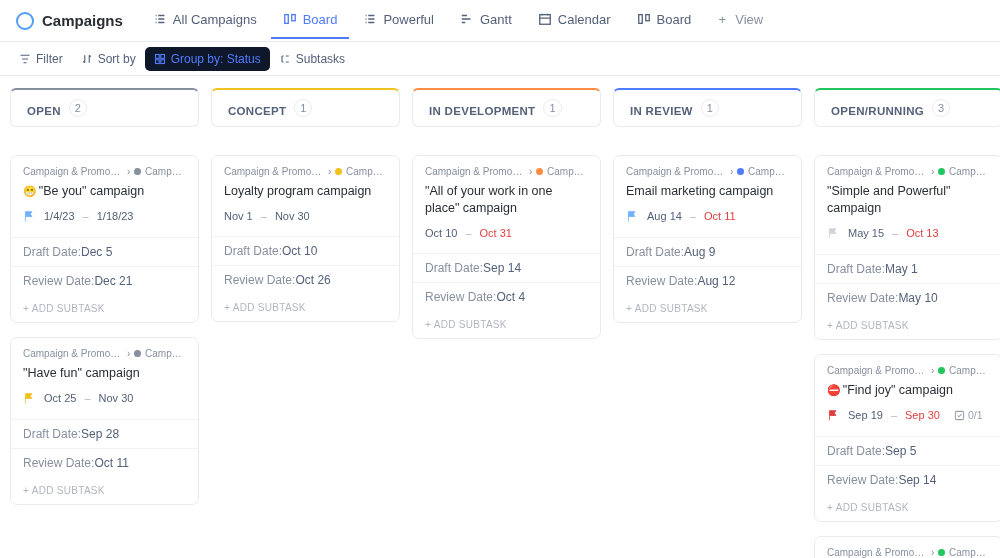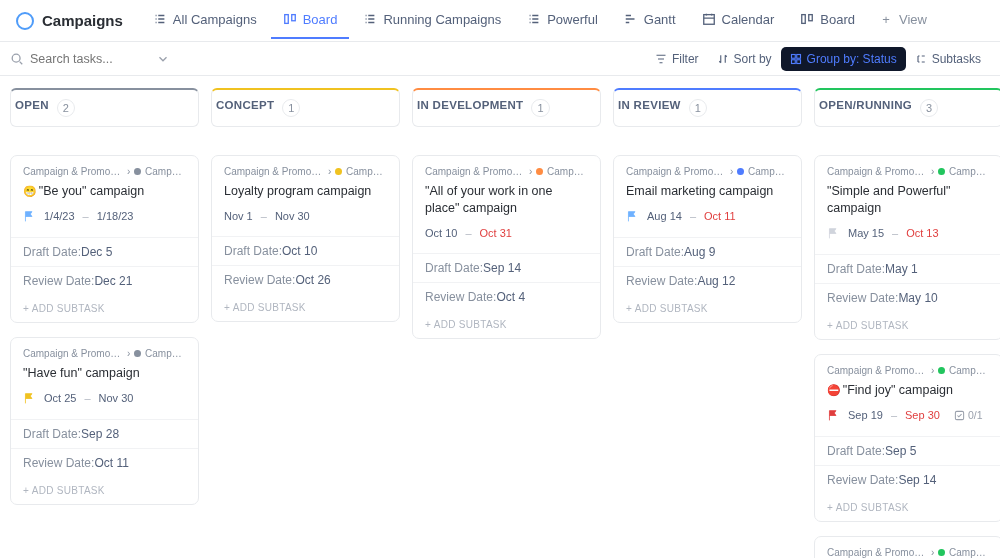--- a/index.html
+++ b/index.html
@@ -18,21 +18,21 @@
 .filterbar{height:34px;display:flex;align-items:center;padding:0 10px;border-bottom:1px solid #e8eaed;gap:6px}
 .search-wrap{display:flex;align-items:center;gap:6px;color:#9aa0ac;flex:1}
 .search-wrap input{border:none;outline:none;font-size:12.5px;color:#54617a;width:120px}
 .chev{width:14px;height:14px}
 .right-tools{display:flex;align-items:center;color:#54617a;font-size:12px}
 .tool{display:flex;align-items:center;gap:5px;padding:5px 9px;border-radius:5px;cursor:pointer}
 .tool.active{background:#0f172a;color:#4f7cff}
 
 .board{display:flex;gap:12px;padding:12px 10px;overflow-x:auto}
 .col{width:189px;flex:0 0 189px}
-.col-head{border:1px solid #e8eaed;border-top-width:2px;border-radius:6px;padding:9px 4px;display:flex;align-items:flex-start;gap:8px;margin-bottom:28px}
+.col-head{border:1px solid #e8eaed;border-top-width:2px;border-radius:6px;padding:9px 16px;display:flex;align-items:flex-end;gap:8px;margin-bottom:28px}
 .col-head .name{font-size:11.5px;font-weight:600;letter-spacing:.3px;color:#54617a}
 .count{min-width:18px;height:18px;border:1px solid #e8eaed;border-radius:9px;font-size:11px;display:inline-flex;align-items:center;justify-content:center;color:#87909e;padding:0 5px}
 .col.open .col-head{border-top-color:#87909e}
 .col.concept .col-head{border-top-color:#f0c220}
 .col.indev .col-head{border-top-color:#ff8c42}
 .col.inrev .col-head{border-top-color:#4f7cff}
 .col.live .col-head{border-top-color:#22c55e}
 
 .card{border:1px solid #e8eaed;border-radius:7px;margin-bottom:14px;background:#fff}
 .card-top{padding:10px 12px 4px 12px}
@@ -77,28 +77,20 @@
           </svg>
         </span>
         <span>Board</span>
       </div>
       <div class="view">
         <span class="vicon">
           <svg viewBox="0 0 16 16" fill="none" stroke="currentColor" stroke-width="1.5">
             <path d="M3 4h1M6 4h7M3 8h1M6 8h7M3 12h1M6 12h7"></path>
           </svg>
         </span>
-        <span>Running Campaigns</span>
-      </div>
-      <div class="view">
-        <span class="vicon">
-          <svg viewBox="0 0 16 16" fill="none" stroke="currentColor" stroke-width="1.5">
-            <path d="M3 4h1M6 4h7M3 8h1M6 8h7M3 12h1M6 12h7"></path>
-          </svg>
-        </span>
         <span>Powerful</span>
       </div>
       <div class="view">
         <span class="vicon">
           <svg viewBox="0 0 16 16" fill="none" stroke="currentColor" stroke-width="1.5">
             <path d="M2 4h6M2 8h10M2 12h4"></path>
           </svg>
         </span>
         <span>Gantt</span>
       </div>
@@ -121,30 +113,20 @@
         <span>Board</span>
       </div>
     </div>
   <div class="view addview">
     <span class="vicon">+</span>
     <span>View</span>
   </div>
 </div>
 
 <div class="filterbar">
-  <div class="search-wrap">
-    <svg class="chev" viewBox="0 0 16 16" fill="none" stroke="#9aa0ac" stroke-width="1.5">
-        <circle cx="7" cy="7" r="4.5"></circle>
-        <path d="M11 11l3 3"></path>
-      </svg>
-    <input placeholder="Search tasks..." style="">
-    <svg class="chev" viewBox="0 0 16 16" fill="none" stroke="#9aa0ac" stroke-width="1.5">
-        <path d="M4 6l4 4 4-4"></path>
-      </svg>
-  </div>
   <div class="right-tools">
     <div class="tool">
       <svg width="12" height="12" viewBox="0 0 16 16" fill="none" stroke="#54617a" stroke-width="1.5">
           <path d="M2 3h12M4 8h8M6 13h4"></path>
         </svg>
       <span>Filter</span>
     </div>
     <div class="tool">
       <svg width="12" height="12" viewBox="0 0 16 16" fill="none" stroke="#54617a" stroke-width="1.5">
           <path d="M5 3v10M5 13l-2-2M11 13V3M11 3l2 2"></path>

